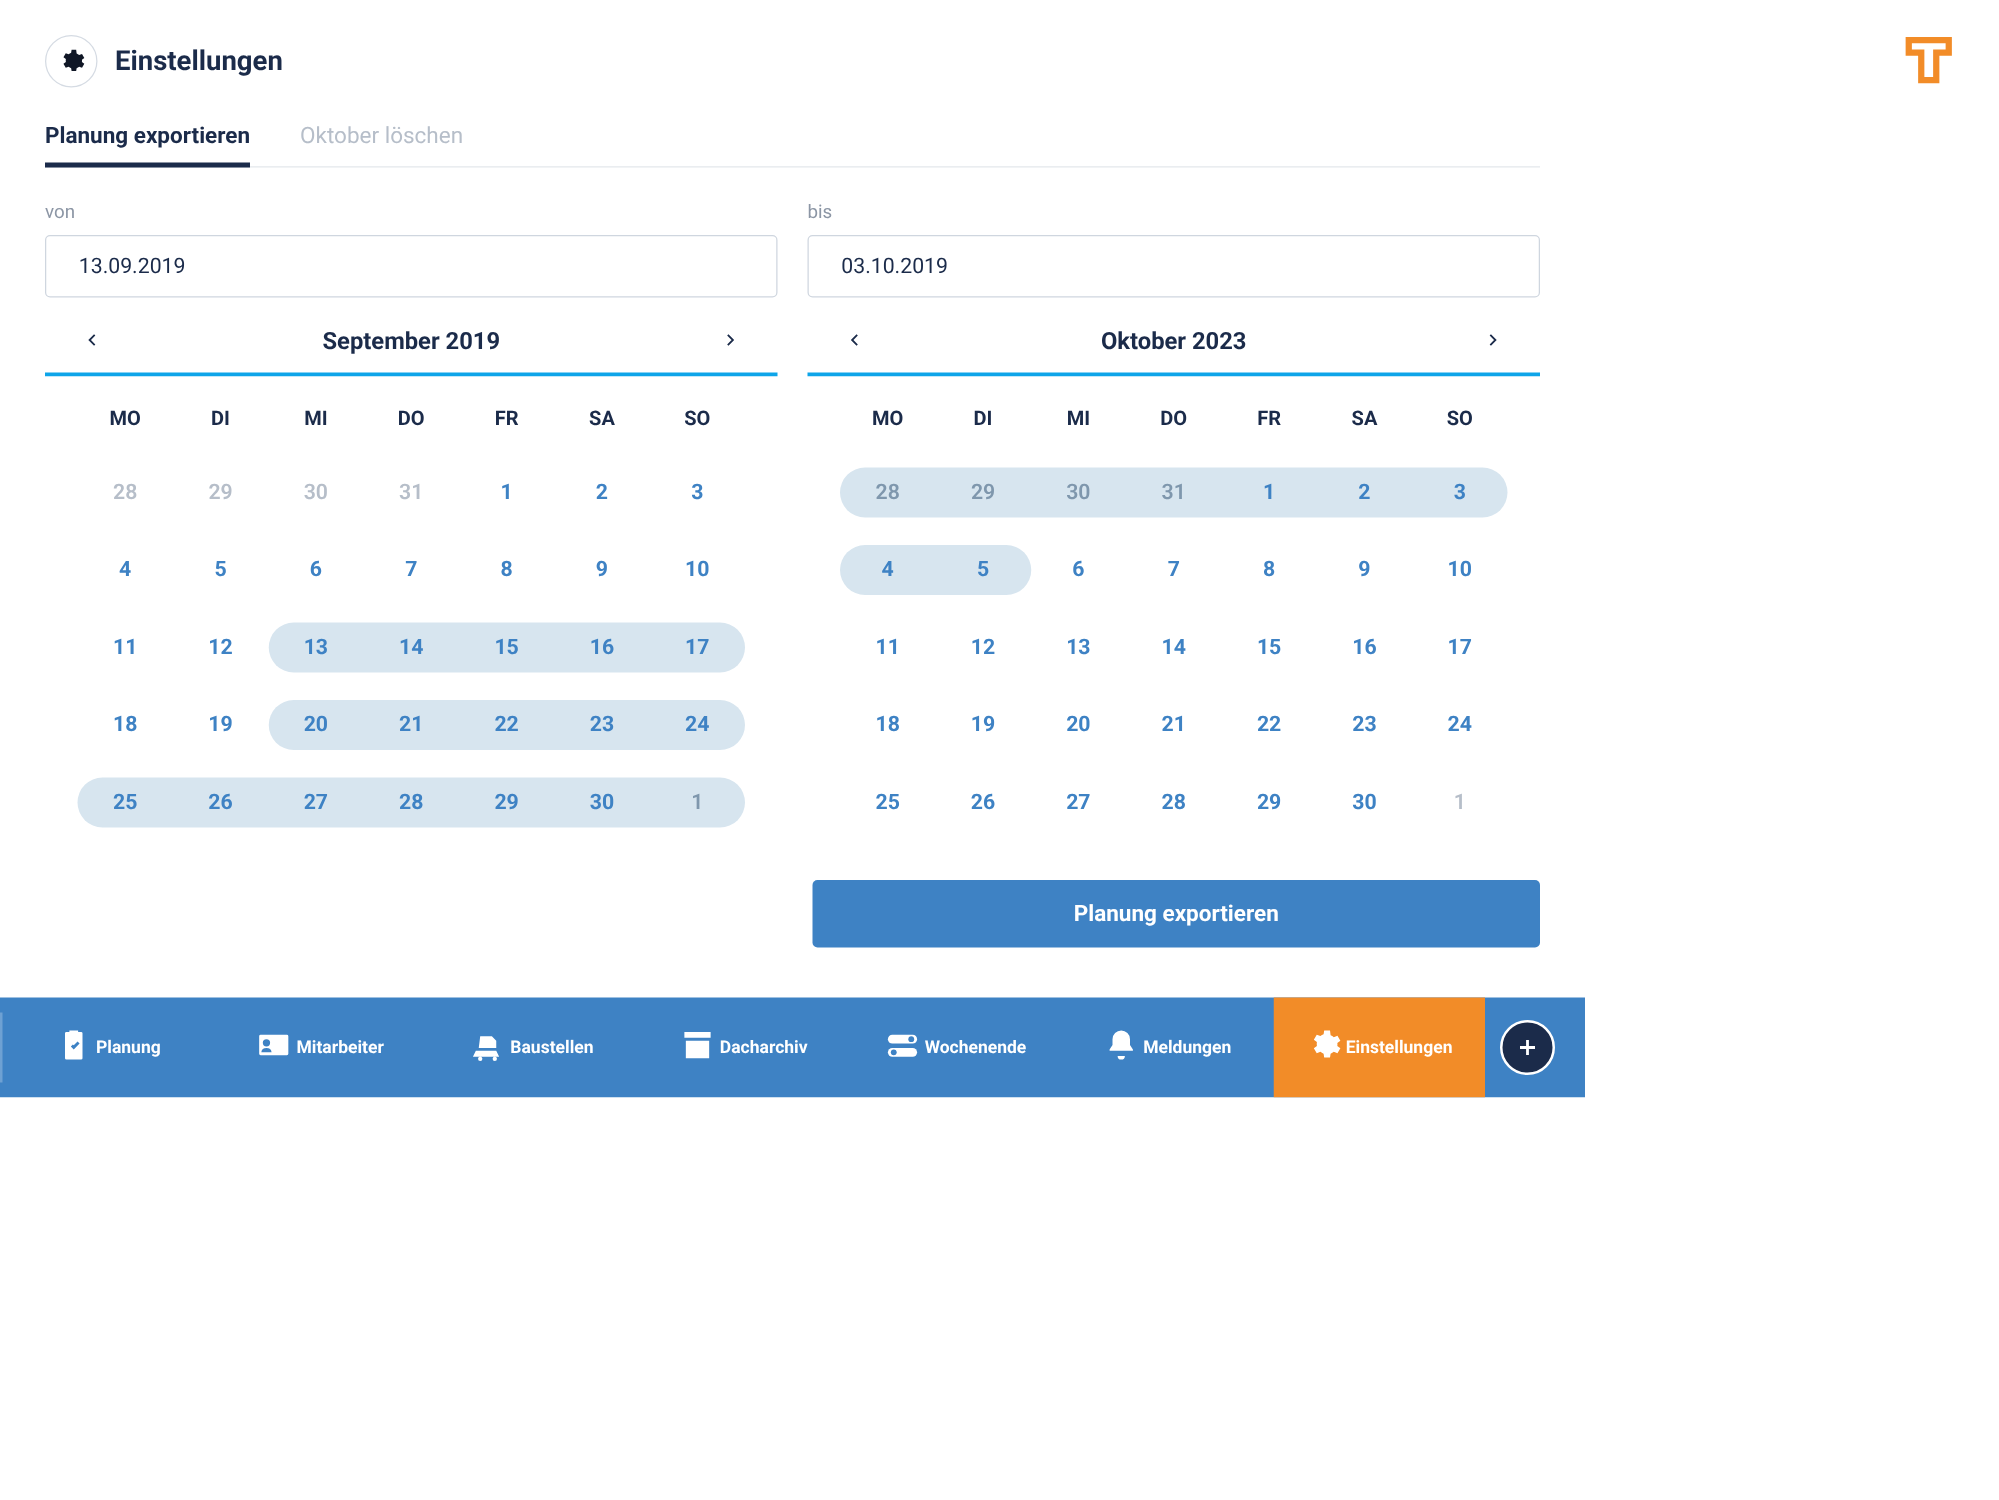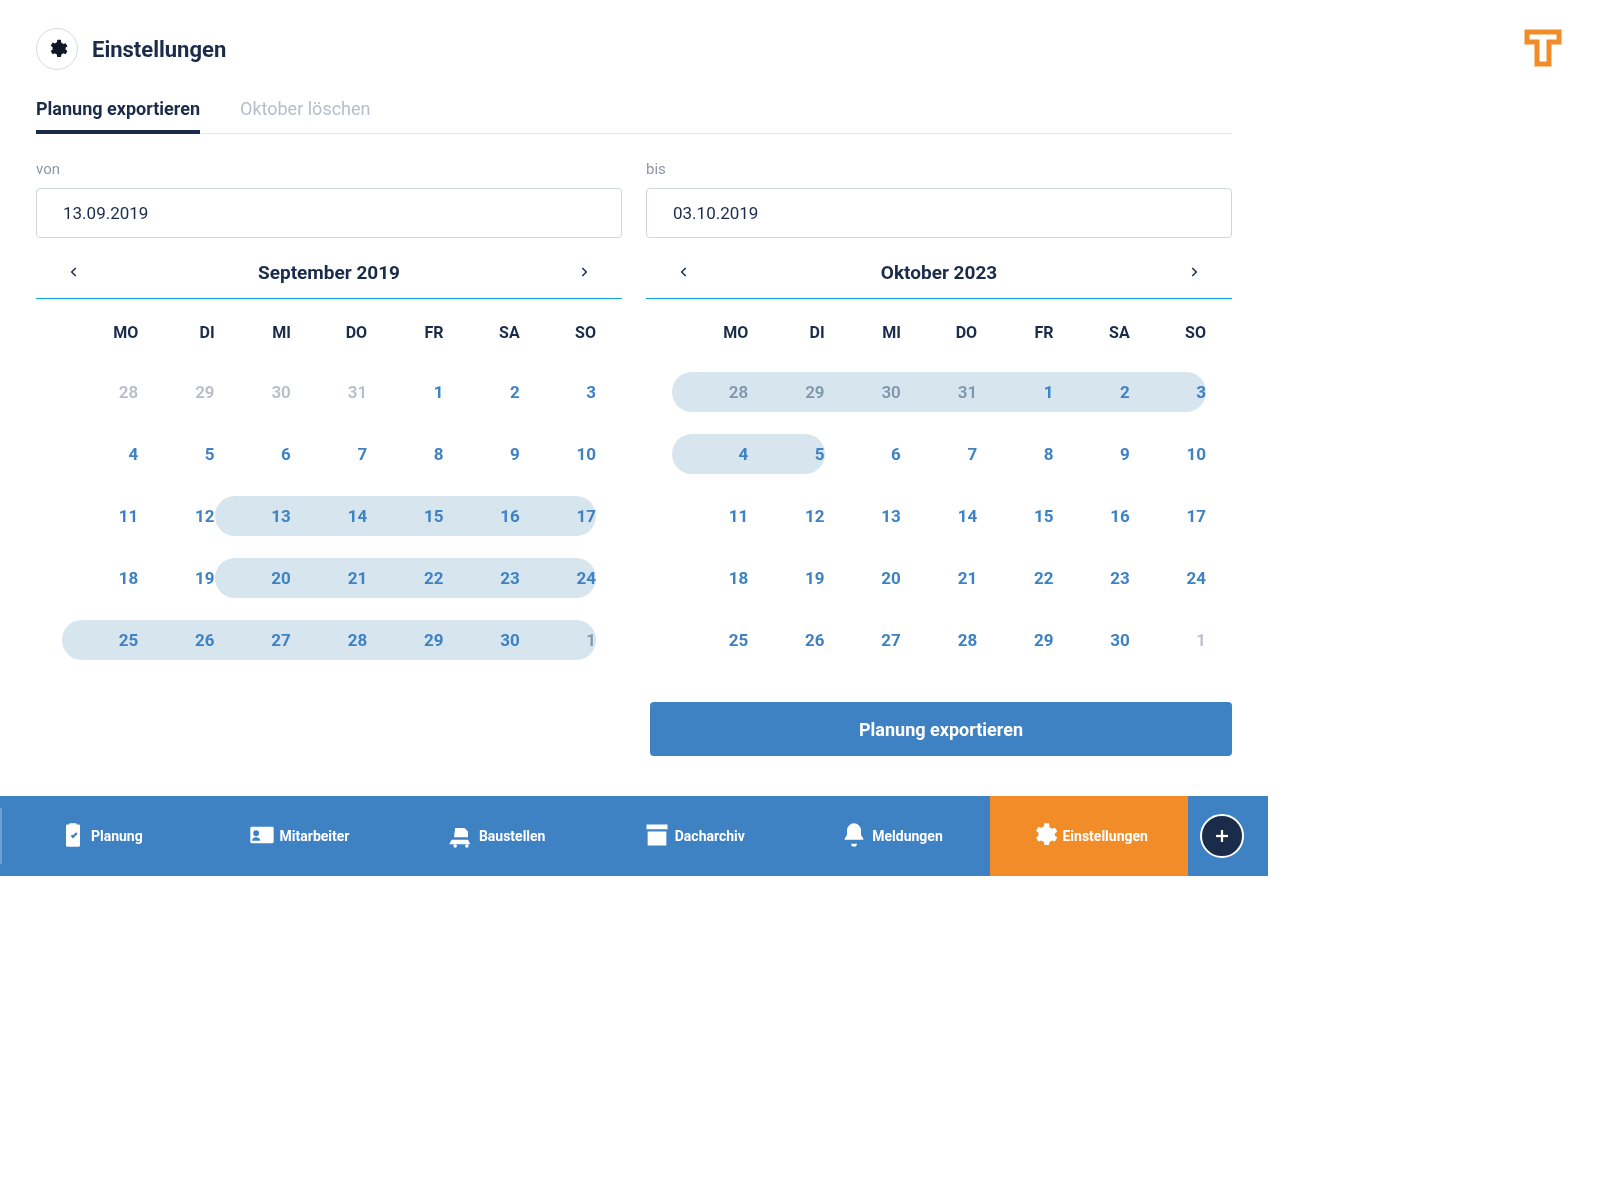--- a/index.html
+++ b/index.html
@@ -12,25 +12,25 @@
   .logo svg{width:40px;height:40px;}
   .tabs{display:flex;gap:40px;border-bottom:1px solid #e3e7ec;margin-bottom:26px;}
   .tab{padding:0 0 14px 0;font-size:18px;color:#b6bec9;cursor:pointer;position:relative;}
   .tab.active{color:#1b2b4a;font-weight:700;}
   .tab.active::after{content:'';position:absolute;left:0;right:0;bottom:-1px;height:4px;background:#1b2b4a;}
   .range-row{display:flex;gap:24px;}
   .range-col{flex:1;display:flex;flex-direction:column;}
   .field-label{font-size:15px;color:#8c96a5;margin-bottom:10px;}
   .date-input{height:48px;border:1px solid #cfd6df;border-radius:4px;padding:0 26px;font-size:17px;color:#1b2b4a;display:flex;align-items:center;}
   .cal{margin-top:4px;}
-  .cal-head{display:flex;align-items:center;justify-content:space-between;padding:18px 26px 14px 26px;border-bottom:1px solid #0ea5e9;}
+  .cal-head{display:flex;align-items:center;justify-content:space-between;padding:18px 26px 14px 26px;border-bottom:3px solid #0ea5e9;}
   .cal-head .month{font-size:19px;font-weight:700;color:#1b2b4a;}
   .chev{width:24px;height:24px;display:flex;align-items:center;justify-content:center;cursor:pointer;}
   .chev svg{width:14px;height:14px;stroke:#1b2b4a;stroke-width:2.5;fill:none;}
-  .dow-row,.week-row{display:grid;grid-template-columns:repeat(7,1fr);text-align:right;}
+  .dow-row,.week-row{display:grid;grid-template-columns:repeat(7,1fr);text-align:center;}
   .dow-row{padding:24px 26px 8px 26px;font-weight:700;font-size:16px;color:#1b2b4a;}
   .weeks{padding:8px 26px 10px 26px;}
   .week-row{position:relative;height:56px;align-items:center;margin:6px 0;}
   .sel-bg{position:absolute;top:8px;bottom:8px;background:#d7e5ef;border-radius:20px;z-index:0;}
   .day{position:relative;z-index:1;font-size:17px;font-weight:700;color:#3e82c4;cursor:pointer;}
   .day.other{color:#b6bec9;font-weight:600;}
   .day.sel-other{color:#7f97ad;}
   .export-btn{margin:18px 0 0 auto;width:582px;height:54px;border-radius:4px;background:#3e82c4;color:#fff;font-size:18px;font-weight:700;display:flex;align-items:center;justify-content:center;cursor:pointer;}
   .bottom-nav{position:relative;margin-top:40px;height:80px;background:#3e82c4;display:flex;align-items:stretch;}
   .nav-sep{width:2px;margin:12px 0;background:rgba(255,255,255,0.25);}
@@ -246,20 +246,29 @@
         <span>Baustellen</span>
       </div>
       <div class="nav-item">
         <span><svg viewBox="0 0 24 24">
             <path d="M3 3h18v4H3V3zm1 6h16v12H4V9zm5 3h6v2H9v-2z"></path>
           </svg></span>
         <span>Dacharchiv</span>
       </div>
       <div class="nav-item">
         <span><svg viewBox="0 0 24 24">
+            <rect x="2" y="5" width="20" height="6" rx="3"></rect>
+            <circle cx="18" cy="8" r="2" fill="#3e82c4"></circle>
+            <rect x="2" y="14" width="20" height="6" rx="3"></rect>
+            <circle cx="6" cy="17" r="2" fill="#3e82c4"></circle>
+          </svg></span>
+        <span>Wochenende</span>
+      </div>
+      <div class="nav-item">
+        <span><svg viewBox="0 0 24 24">
             <path d="M12 2a6 6 0 0 0-6 6v4l-2 3v1h16v-1l-2-3V8a6 6 0 0 0-6-6zm0 20a2.5 2.5 0 0 0 2.5-2.5h-5A2.5 2.5 0 0 0 12 22z"></path>
           </svg></span>
         <span>Meldungen</span>
       </div>
       <div class="nav-item active">
         <span><svg viewBox="0 0 24 24">
             <path d="M12 8a4 4 0 1 0 0 8 4 4 0 0 0 0-8zm9.4 4c0-.44-.03-.87-.1-1.3l2.1-1.6-2-3.4-2.5.9a7.6 7.6 0 0 0-2.2-1.3L16.3 2h-4l-.4 2.6a7.6 7.6 0 0 0-2.2 1.3l-2.5-.9-2 3.4 2.1 1.6a7.5 7.5 0 0 0 0 2.6l-2.1 1.6 2 3.4 2.5-.9a7.6 7.6 0 0 0 2.2 1.3l.4 2.6h4l.4-2.6a7.6 7.6 0 0 0 2.2-1.3l2.5.9 2-3.4-2.1-1.6c.07-.43.1-.86.1-1.3z"></path>
           </svg></span>
         <span>Einstellungen</span>
       </div>

